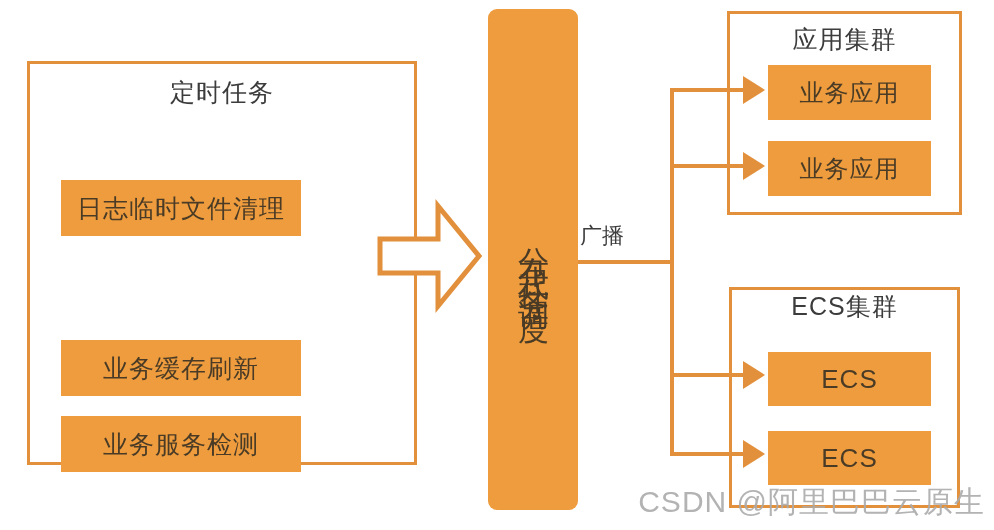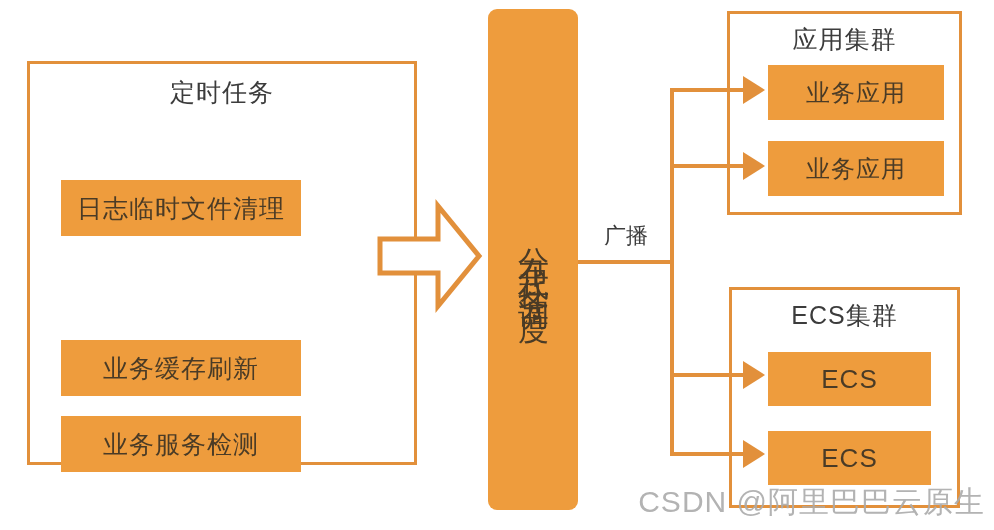--- a/index.html
+++ b/index.html
@@ -62,32 +62,31 @@
     writing-mode:vertical-rl;
     text-orientation:upright;
     font-size:31px;
     letter-spacing:0.34em;
     color:var(--text-on-orange);
   }
   
   #broadcast-label{
     position:absolute;
     left:580px;top:221px;width:92px;
-    text-align:center;
     font-size:22px;
     color:var(--text-dark);
   }
   
   #app-cluster{left:727px;top:11px;width:235px;height:204px;}
   #app-cluster .group-title{margin-top:9px;}
-  .app-node{left:38px;width:176px;height:55px;font-size:24px;}
+  .app-node{left:38px;width:163px;height:55px;font-size:24px;}
   #app-node-0{top:51px;}
   #app-node-1{top:127px;}
   #ecs-cluster{left:729px;top:287px;width:231px;height:221px;}
-  #ecs-cluster .group-title{margin-top:9px;}
+  #ecs-cluster .group-title{}
   .ecs-node{left:36px;width:163px;height:54px;font-size:26px;}
   #ecs-node-0{top:62px;}
   #ecs-node-1{top:141px;}
   
   #connector-layer{
     position:absolute;left:0;top:0;width:994px;height:530px;
     pointer-events:none;
   }
   .conn-line{
     fill:none;

